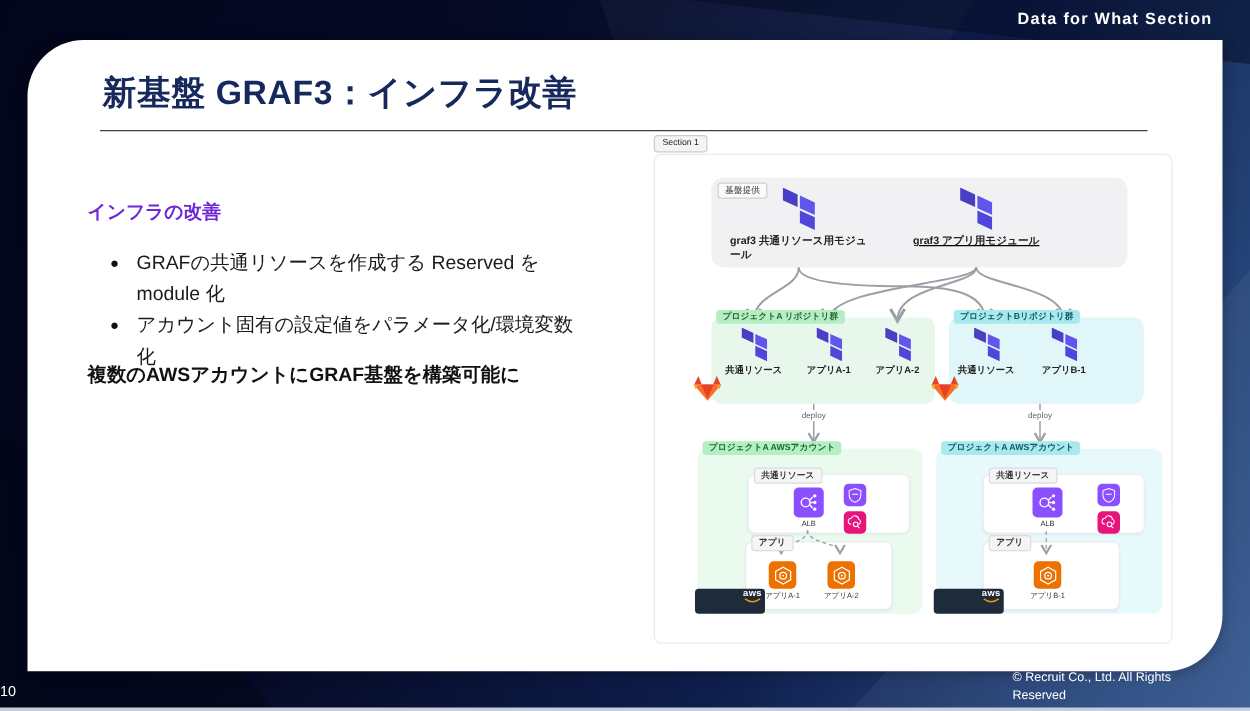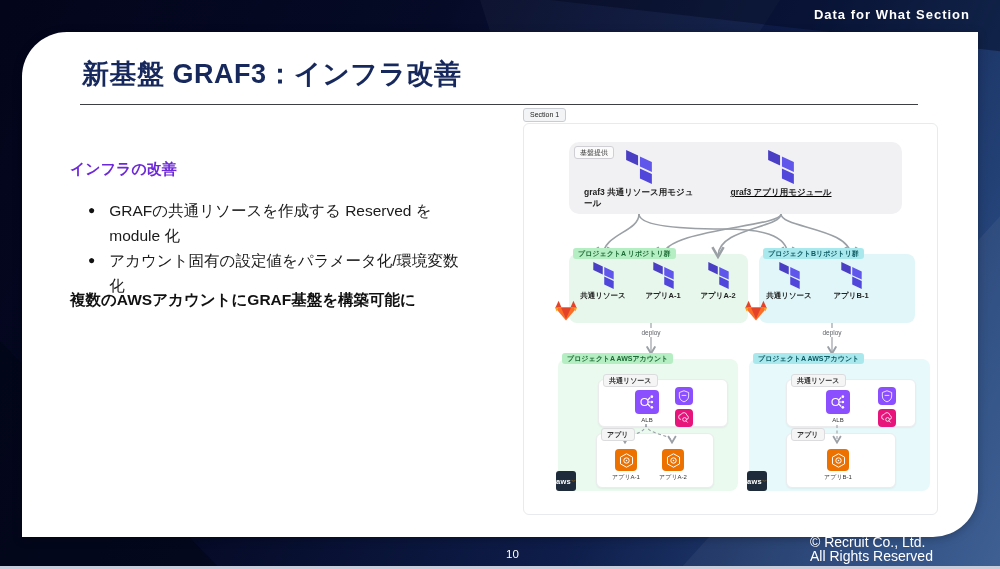--- a/index.html
+++ b/index.html
@@ -73,40 +73,40 @@
   .account-box.b .app-box { left:37px; width:108px; }
 
   .aws-icon { position:absolute; border-radius:4px; display:flex; align-items:center; justify-content:center; }
   .aws-icon.alb    { width:24px; height:24px; background:var(--alb-purple); }
   .aws-icon.shield { width:18px; height:18px; background:var(--alb-purple); }
   .aws-icon.cloudsearch { width:18px; height:18px; background:var(--pink); }
   .aws-icon.app    { width:22px; height:22px; background:var(--app-orange); }
   .icon-caption { position:absolute; text-align:center; font-size:6px; color:#333; line-height:8px; }
 
   .aws-logo { position:absolute; width:20px; height:20px; background:var(--aws-navy); border-radius:3px;
-              display:flex; align-items:center; justify-content:flex-start; z-index:7; }
+              display:flex; flex-direction:column; align-items:center; justify-content:flex-start; z-index:7;padding-left:36px; }
   .aws-logo .aws-text { color:#fff; font-size:7.5px; font-weight:bold; line-height:7px; letter-spacing:0.3px; }
 
   .overlay { position:absolute; left:0; top:0; width:413px; height:390px; z-index:5; pointer-events:none; }
   .edge   { fill:none; stroke:var(--line-gray); stroke-width:1.6; }
   .edge-t { fill:none; stroke:var(--line-gray); stroke-width:1.2; }
   .edge-d { fill:none; stroke:var(--line-gray); stroke-width:1.1; stroke-dasharray:3 2.5; }
   .mk     { stroke:var(--line-gray); fill:none; }
 
   .tf-p1 { fill:var(--tf-dark); }
   .tf-p2 { fill:var(--tf-light); }
   .tf-p3 { fill:var(--tf-mid); }
   .gl-body { fill:var(--gitlab-orange); }
   .gl-center, .gl-ear { fill:var(--gitlab-red); }
   .gl-y { fill:var(--gitlab-yellow); }
   .wg { fill:none; stroke:#fff; stroke-width:1.4; }
   .wgf { fill:#fff; }
 
-  .page-num { position:absolute; left:0; right:0; bottom:9px; text-align:center; color:#fff; font-size:11.5px;padding-left:25px; }
-  .copyright { position:absolute; left:810px; bottom:6px; width:132px; color:#fff; font-size:14px; line-height:13.5px; }
+  .page-num { position:absolute; left:0; right:0; bottom:9px; text-align:left; color:#fff; font-size:11.5px; }
+  .copyright { position:absolute; left:810px; bottom:6px; width:132px; color:#fff; font-size:10px; line-height:13.5px; }
   .bottom-bar { position:absolute; left:0; bottom:0; width:100%; height:3px; background:#c7cddb; }
 </style>
 </head>
 <body>
 
 <svg width="0" height="0" style="position:absolute" aria-hidden="true">
   <defs>
     <symbol id="tf" viewBox="0 0 28 37">
       <polygon class="tf-p1" points="0,0 13,6 13,17 0,11"></polygon>
       <polygon class="tf-p2" points="15,7 28,13 28,24 15,18"></polygon>

